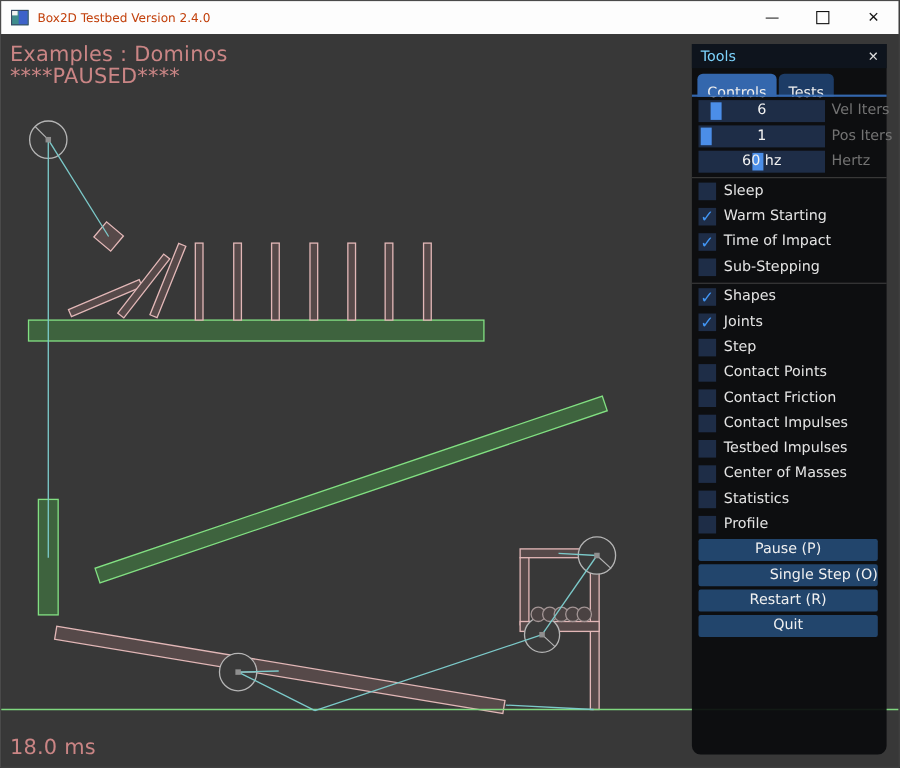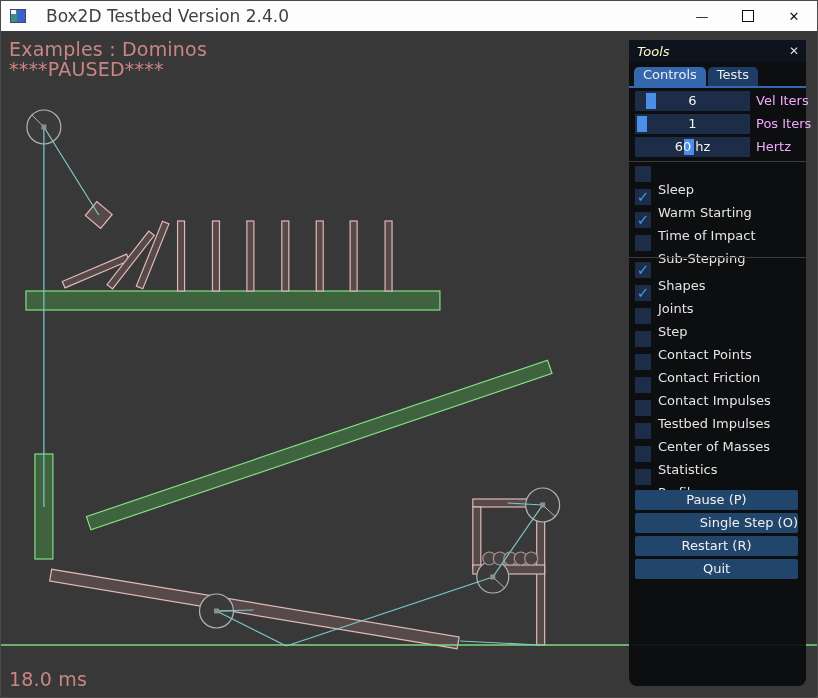--- a/index.html
+++ b/index.html
@@ -3,48 +3,48 @@
 <meta charset="utf-8">
 <style>
   html,body{margin:0;padding:0;background:#202020;}
   .window{position:relative;width:818px;height:698px;box-sizing:border-box;border:1px solid #4a4a4a;
           font-family:"DejaVu Sans",sans-serif;overflow:hidden;background:#383838;}
   
   .titlebar{position:absolute;top:0;left:0;right:0;height:30px;background:#fdfdfd;display:flex;align-items:center;}
   .app-icon{width:16px;height:14px;margin-left:9px;border:1px solid #3a4a66;box-sizing:border-box;position:relative;background:#3e8c8c;}
   .app-icon .half{position:absolute;right:0;top:0;bottom:0;width:55%;background:#3d62c9;}
   .app-icon .gleam{position:absolute;left:0;top:0;width:5px;height:4px;background:#f2f2f2;}
-  .titlebar .title{margin-left:20px;font-size:17px;color:#404040;}
+  .titlebar .title{margin-left:8px;font-size:11px;color:#c2410c;}
   .win-controls{margin-left:auto;display:flex;height:100%;}
   .win-btn{width:46px;height:100%;display:flex;align-items:center;justify-content:center;color:#111;font-size:13px;cursor:default;}
   .win-btn .maxbox{width:10px;height:10px;border:1.2px solid #111;}
   
   .canvas{position:absolute;top:30px;left:0;right:0;bottom:0;background:#383838;}
   .canvas svg{position:absolute;left:0;top:0;}
   .overlay-text{position:absolute;font-size:19px;color:#ca8585;letter-spacing:.2px;}
   
   .panel{position:absolute;left:628px;top:9px;width:177px;height:646px;background:rgba(10,11,13,0.93);
          border-radius:0 0 8px 8px;color:#e4e4e4;font-size:13px;}
   .panel-titlebar{position:absolute;top:0;left:0;right:0;height:22px;background:#0e141d;display:flex;align-items:center;}
-  .panel-titlebar .ptitle{margin-left:8px;color:#fef9c3;font-style:italic;}
+  .panel-titlebar .ptitle{margin-left:8px;color:#7dd3fc;}
   .panel-close{margin-left:auto;margin-right:7px;color:#dcdcdc;font-size:12px;cursor:default;}
   .tabs{position:absolute;top:27px;left:5px;right:0;height:21px;display:flex;gap:2px;}
-  .tab{padding:0 9px 3px 9px;border-radius:5px 5px 0 0;background:#1d3c66;color:#ededed;line-height:16px;}
+  .tab{padding:10px 9px 3px 9px;border-radius:5px 5px 0 0;background:#1d3c66;color:#ededed;line-height:16px;}
   .tab.active{background:#3467ad;}
   .tab-underline{position:absolute;top:46px;left:0;right:0;height:2px;background:#3467ad;}
   .srow{position:absolute;left:0;right:0;height:20px;}
   .strack{position:absolute;left:6px;top:0;width:115px;height:20px;background:#1e2d47;}
   .shandle{position:absolute;top:2px;width:10px;height:16px;background:#4b8ee8;}
   .sval{position:absolute;left:0;top:0;width:115px;height:20px;text-align:center;line-height:20px;color:#f2f2f2;}
-  .slabel{position:absolute;left:127px;top:0;height:20px;line-height:20px;color:#f0abfc;white-space:nowrap;}
+  .slabel{position:absolute;left:127px;top:0;height:20px;line-height:20px;color:#737373;white-space:nowrap;}
   .sep{position:absolute;left:0;right:0;height:1px;background:#3d3d3d;}
   .crow{position:absolute;left:0;right:0;height:18px;}
   .cbox{position:absolute;left:6px;top:0;width:16px;height:16px;background:#1e2d47;display:flex;align-items:center;justify-content:center;}
   .cbox .check{color:#4296f5;font-size:15px;font-weight:bold;line-height:14px;}
-  .clabel{position:absolute;left:29px;top:16px;height:16px;line-height:16px;white-space:nowrap;}
+  .clabel{position:absolute;left:29px;top:0;height:16px;line-height:16px;white-space:nowrap;}
   .pbtn{position:absolute;left:6px;width:163px;height:20px;background:#22456c;border-radius:2px;
         text-align:center;line-height:20px;color:#f0f0f0;cursor:default;}
 </style>
 </head>
 <body>
 
 <div class="window">
 
   <div class="titlebar">
     <div class="app-icon">

